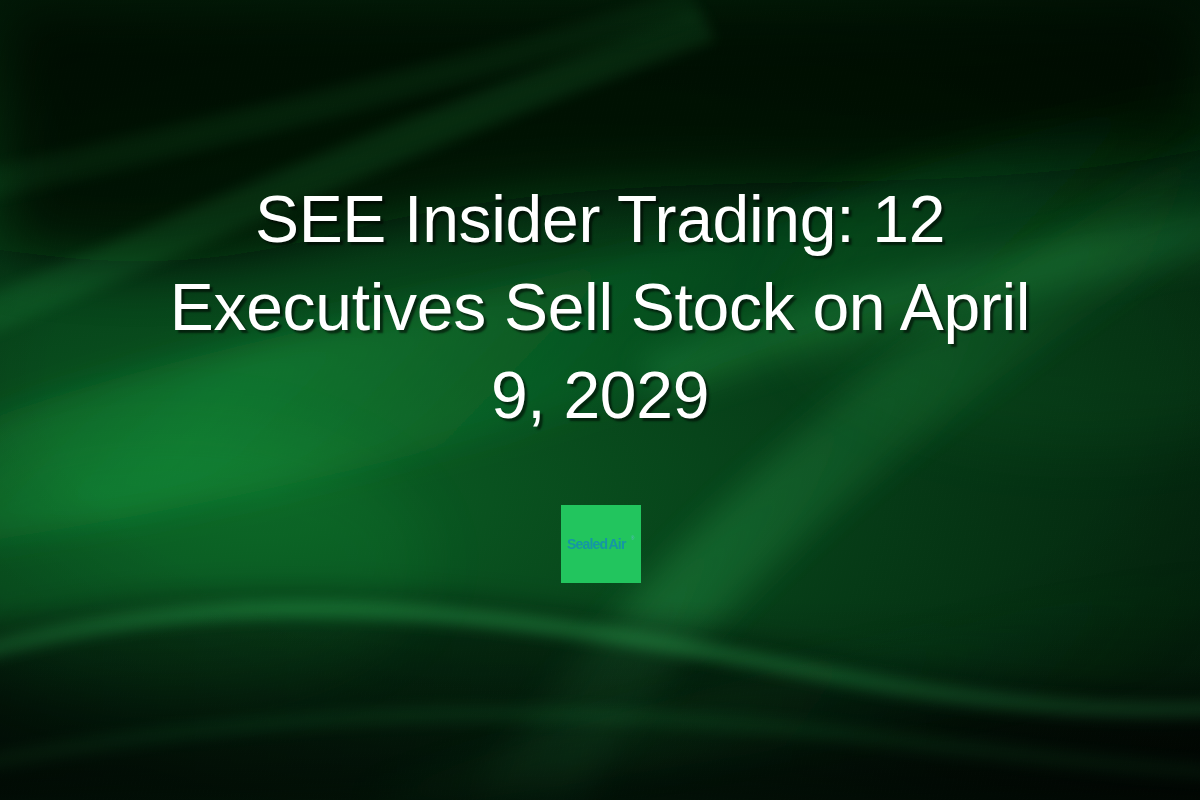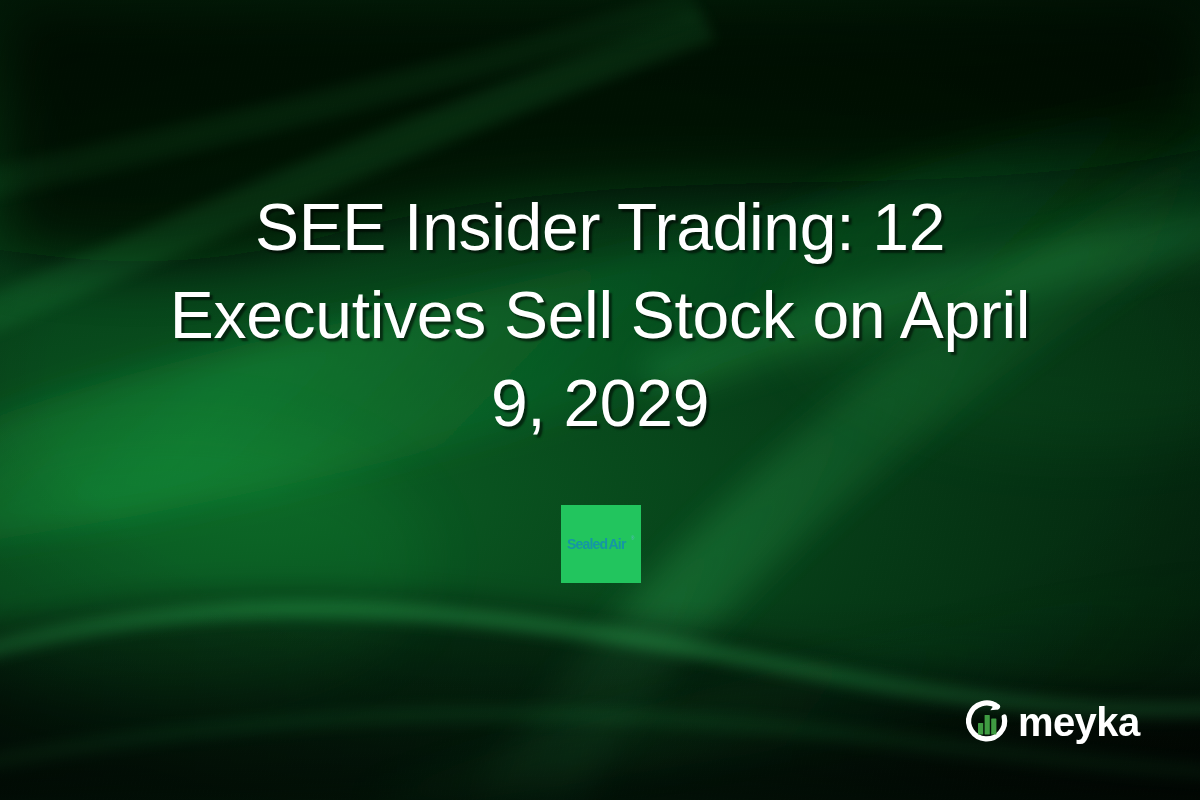--- a/index.html
+++ b/index.html
@@ -48,21 +48,20 @@
 
   
   .title-wrap {
     position: absolute;
     left: 0;
     right: 0;
     top: 176px;
     text-align: center;
     padding: 0 48px;
     box-sizing: border-box;
-    margin-top: 8px;
   }
   .title {
     margin: 0;
     font-weight: 400;
     font-size: 66px;
     line-height: 1.33;
     letter-spacing: -0.3px;
     color: #ffffff;
     text-shadow: 3px 3px 2px rgba(0,0,0,0.55);
   }
@@ -183,27 +182,14 @@
   </div>
 
   <div class="logo-tile">
     <svg width="68" height="22" viewBox="0 0 136 44" xmlns="http://www.w3.org/2000/svg">
       <text x="0" y="31" font-family="'Liberation Sans', sans-serif" font-size="28" font-weight="700" letter-spacing="-1.6" fill="#1596a5">Sealed</text>
       <text x="83" y="31" font-family="'Liberation Sans', sans-serif" font-size="28" font-weight="700" letter-spacing="-1.6" fill="#1596a5">Air</text>
       <text x="128" y="14" font-family="'Liberation Sans', sans-serif" font-size="9" fill="#5bb9c4">®</text>
     </svg>
   </div>
 
-  <div class="brand">
-    <svg class="brand-mark" width="48" height="48" viewBox="0 0 48 48" xmlns="http://www.w3.org/2000/svg">
-
-      <path d="M34.5,8.6 A18,18 0 1 0 41.2,19.0" fill="none" stroke="#ffffff" stroke-width="5.2" stroke-linecap="round"></path>
-
-      <path d="M33.0,4.0 L35.2,11.6 L27.4,12.2 Z" fill="#ffffff"></path>
-
-      <rect x="15.0" y="25.0" width="5.2" height="11.5" rx="0.6" fill="#3f9c42"></rect>
-      <rect x="21.6" y="17.0" width="5.2" height="19.5" rx="0.6" fill="#3f9c42"></rect>
-      <rect x="28.2" y="20.5" width="5.2" height="16.0" rx="0.6" fill="#3f9c42"></rect>
-    </svg>
-    <span class="brand-name">meyka</span>
-  </div>
 
 </div>
 
 </body></html>

